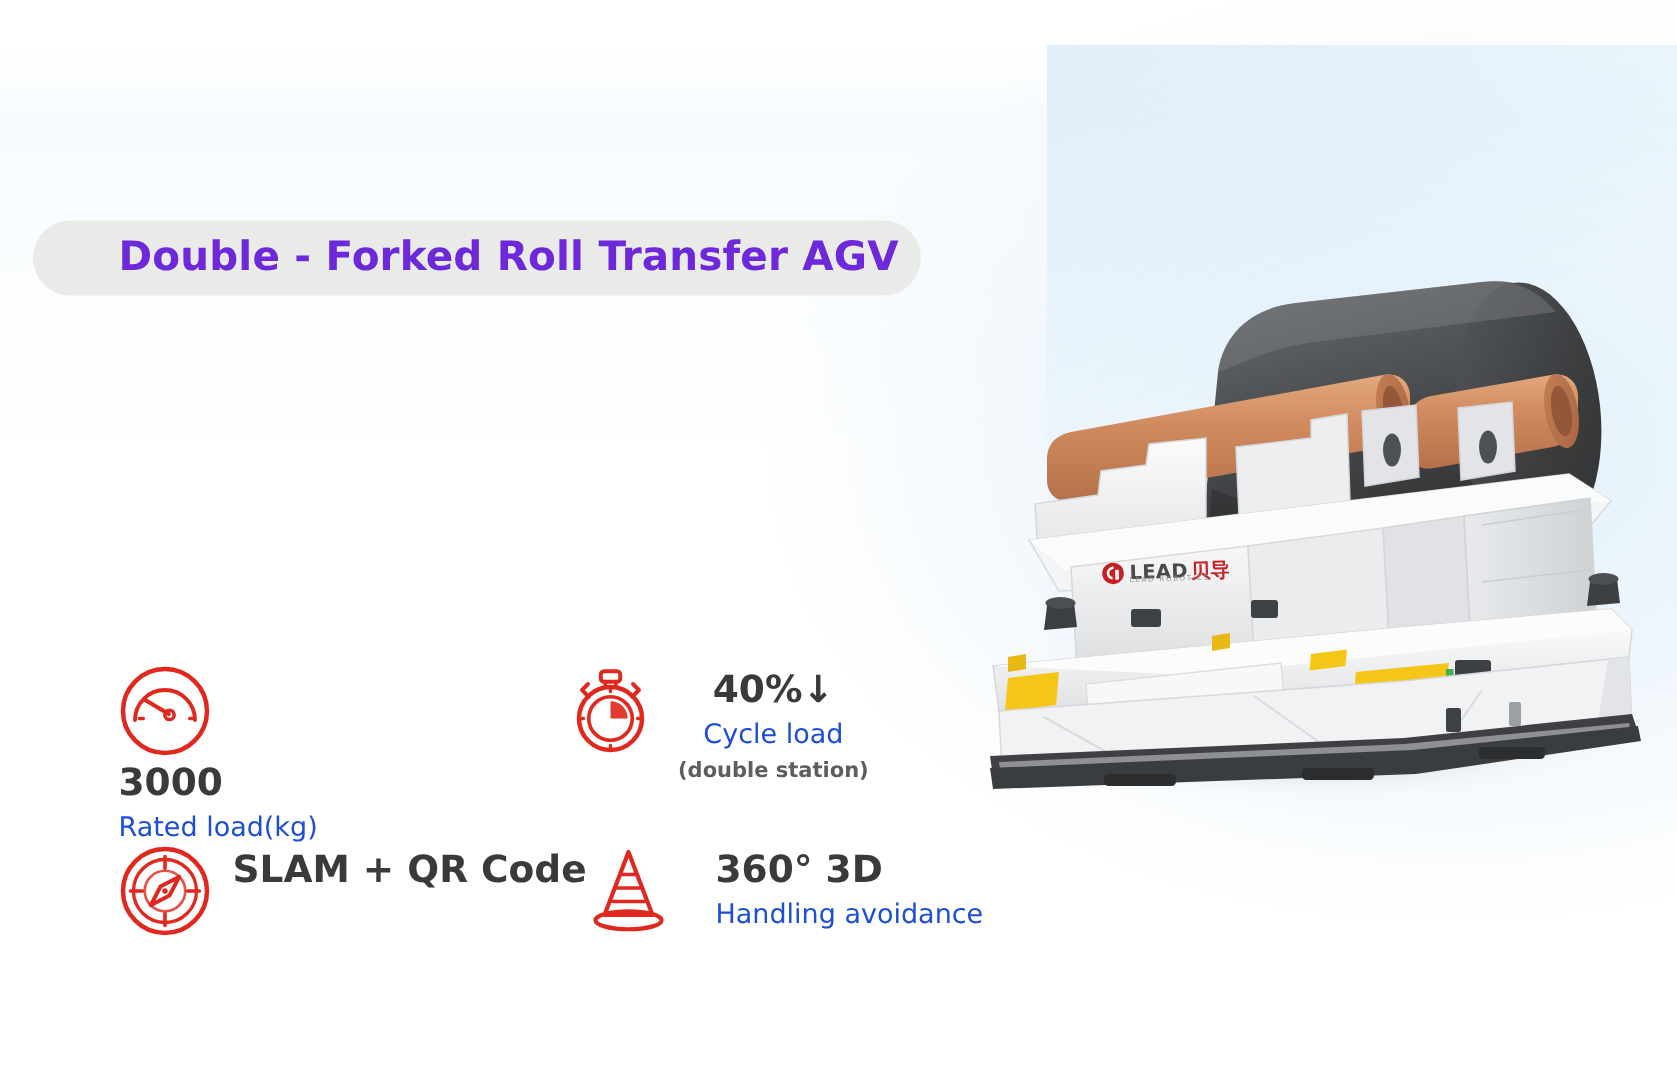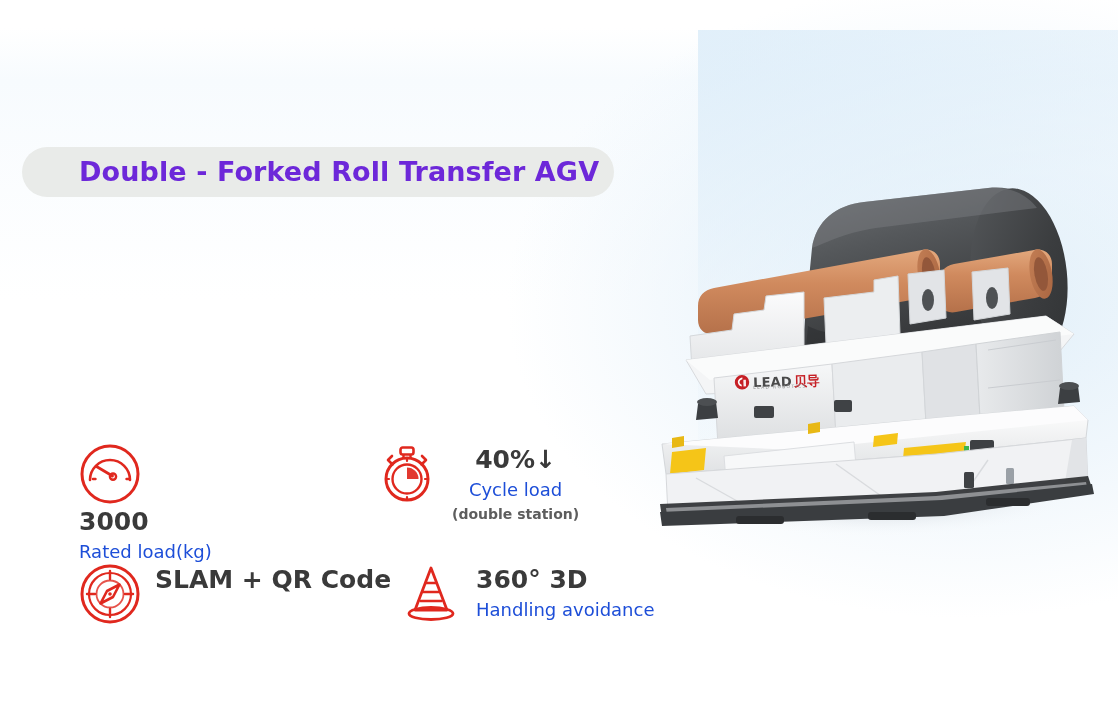--- a/index.html
+++ b/index.html
@@ -93,21 +93,21 @@
   .spec-label-2 {
     font-size: 14px;
     color: #5d5d5d;
     line-height: 25px;
     font-weight: 700;
     white-space: nowrap;
   }
   #spec-0 { left: 79px; top: 443px; flex-direction: column; }
   #spec-1 { left: 376px; top: 443px; text-align: center; }
   #spec-2 { left: 79px; top: 563px; }
-  #spec-3 { left: 400px; top: 563px; }
+  #spec-3 { left: 388px; top: 563px; gap: 13px; }
 
   
   .product {
     position: absolute;
     left: 636px; top: 88px;
     width: 482px; height: 470px;
   }
   .product svg { display: block; }
   .logo-badge {
     position: absolute;

